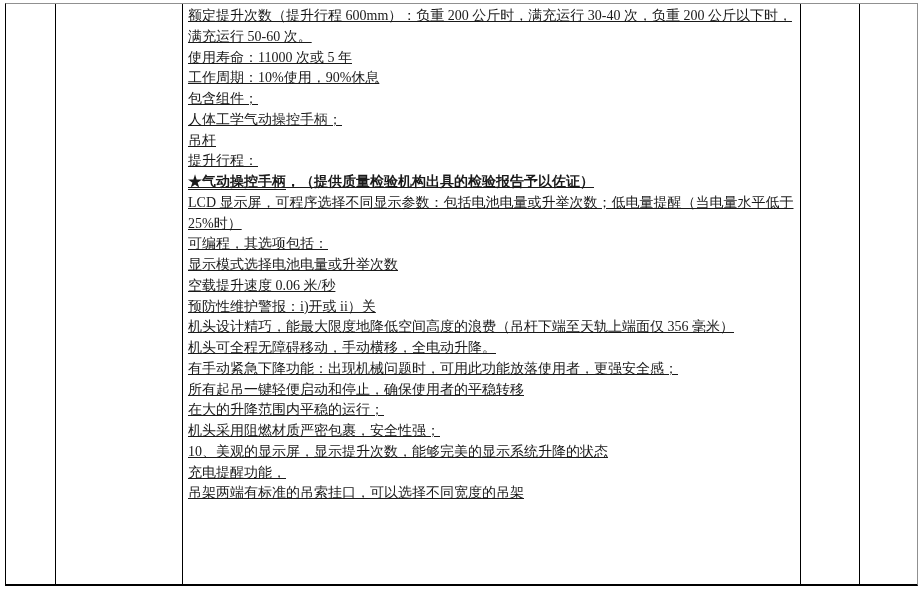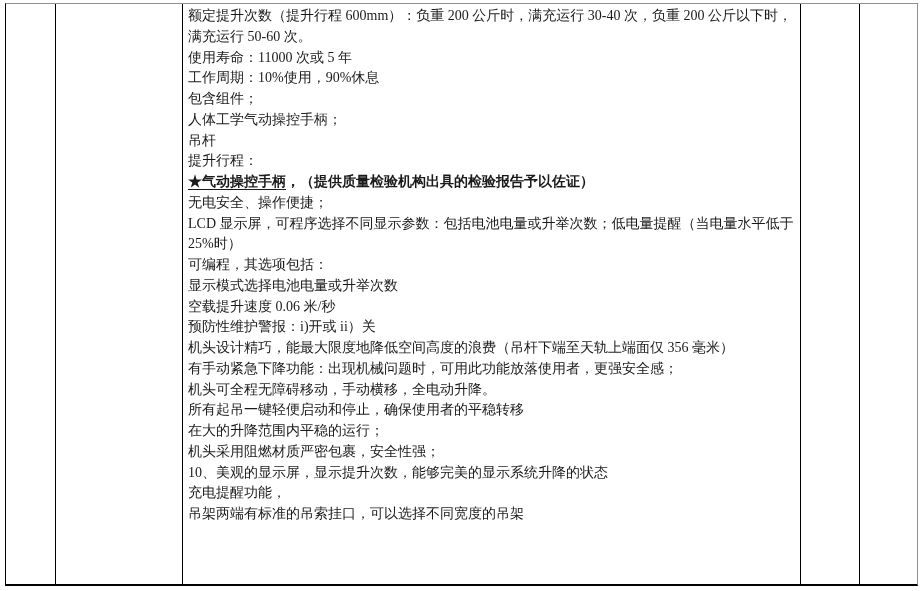--- a/index.html
+++ b/index.html
@@ -23,21 +23,21 @@
   }
   .cell {
     box-sizing: border-box;
     border-right: 1px solid var(--border, #000000);
     height: 100%;
     overflow: hidden;
   }
   .cell:last-child { border-right: none; }
   .c1 { width: 50px; }
   .c2 { width: 127px; }
-  .c3 { width: 618px; padding: 2px 5px 4px 5px; }
+  .c3 { width: 618px; padding: 2px 5px 4px 5px; text-decoration: underline; }
   .c4 { width: 59px; }
   .c5 { flex: 1; }
   .ln {
     margin: 0;
     font-size: 14px;
     line-height: 20.75px;
     word-break: break-word;
   }
   .starred { font-weight: 700; }
   .u { text-decoration: underline; text-decoration-thickness: 1px; text-underline-offset: 3px; text-align: right; }
@@ -50,29 +50,28 @@
   <div class="cell c2"></div>
   <div class="cell c3">
     <p class="ln">额定提升次数（提升行程 600mm）：负重 200 公斤时，满充运行 30-40 次，负重 200 公斤以下时，满充运行 50-60 次。</p>
     <p class="ln">使用寿命：11000 次或 5 年</p>
     <p class="ln">工作周期：10%使用，90%休息</p>
     <p class="ln">包含组件；</p>
     <p class="ln">人体工学气动操控手柄；</p>
     <p class="ln">吊杆</p>
     <p class="ln">提升行程：</p>
     <p class="ln starred"><span class="u">★气动操控手柄</span><span>，（提供质量检验机构出具的检验报告予以佐证）</span></p>
-    <p class="ln">无电安全、操作便捷；</p>
     <p class="ln">LCD 显示屏，可程序选择不同显示参数：包括电池电量或升举次数；低电量提醒（当电量水平低于 25%时）</p>
     <p class="ln">可编程，其选项包括：</p>
     <p class="ln">显示模式选择电池电量或升举次数</p>
     <p class="ln">空载提升速度 0.06 米/秒</p>
     <p class="ln">预防性维护警报：i)开或 ii）关</p>
     <p class="ln">机头设计精巧，能最大限度地降低空间高度的浪费（吊杆下端至天轨上端面仅 356 毫米）</p>
+    <p class="ln">机头可全程无障碍移动，手动横移，全电动升降。</p>
     <p class="ln">有手动紧急下降功能：出现机械问题时，可用此功能放落使用者，更强安全感；</p>
-    <p class="ln">机头可全程无障碍移动，手动横移，全电动升降。</p>
     <p class="ln">所有起吊一键轻便启动和停止，确保使用者的平稳转移</p>
     <p class="ln">在大的升降范围内平稳的运行；</p>
     <p class="ln">机头采用阻燃材质严密包裹，安全性强；</p>
     <p class="ln">10、美观的显示屏，显示提升次数，能够完美的显示系统升降的状态</p>
     <p class="ln">充电提醒功能，</p>
     <p class="ln">吊架两端有标准的吊索挂口，可以选择不同宽度的吊架</p>
   </div>
   <div class="cell c4"></div>
   <div class="cell c5"></div>
 </div>

